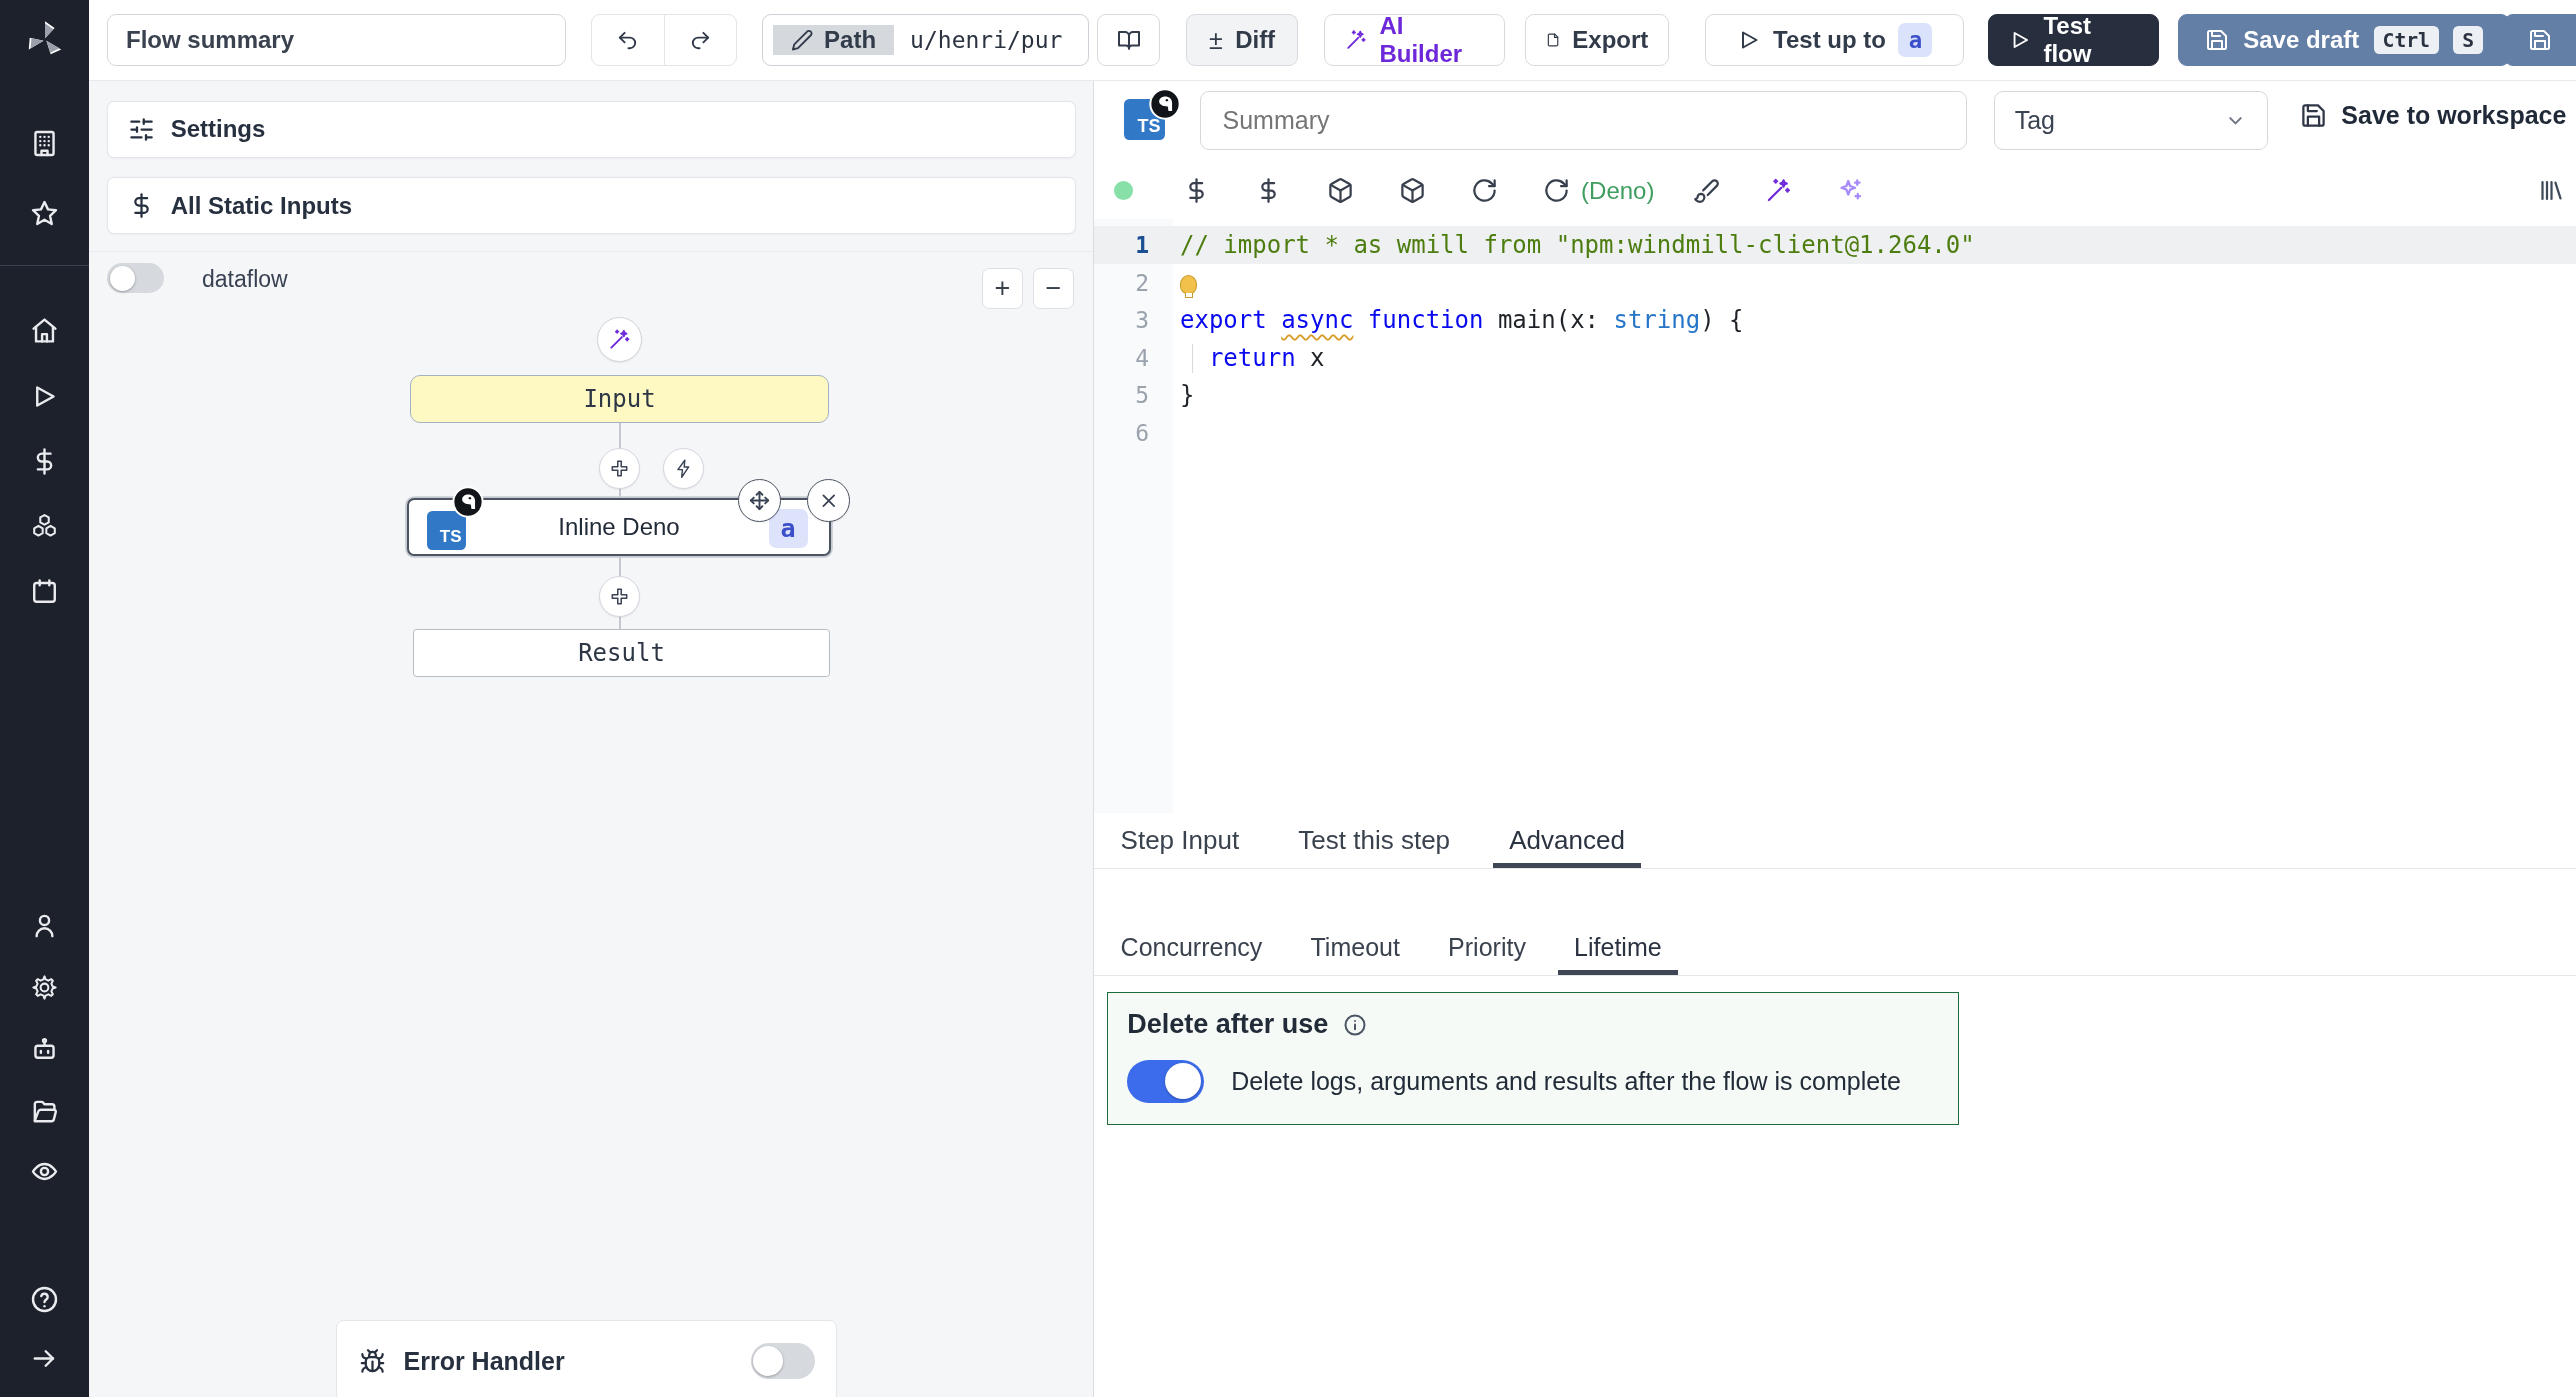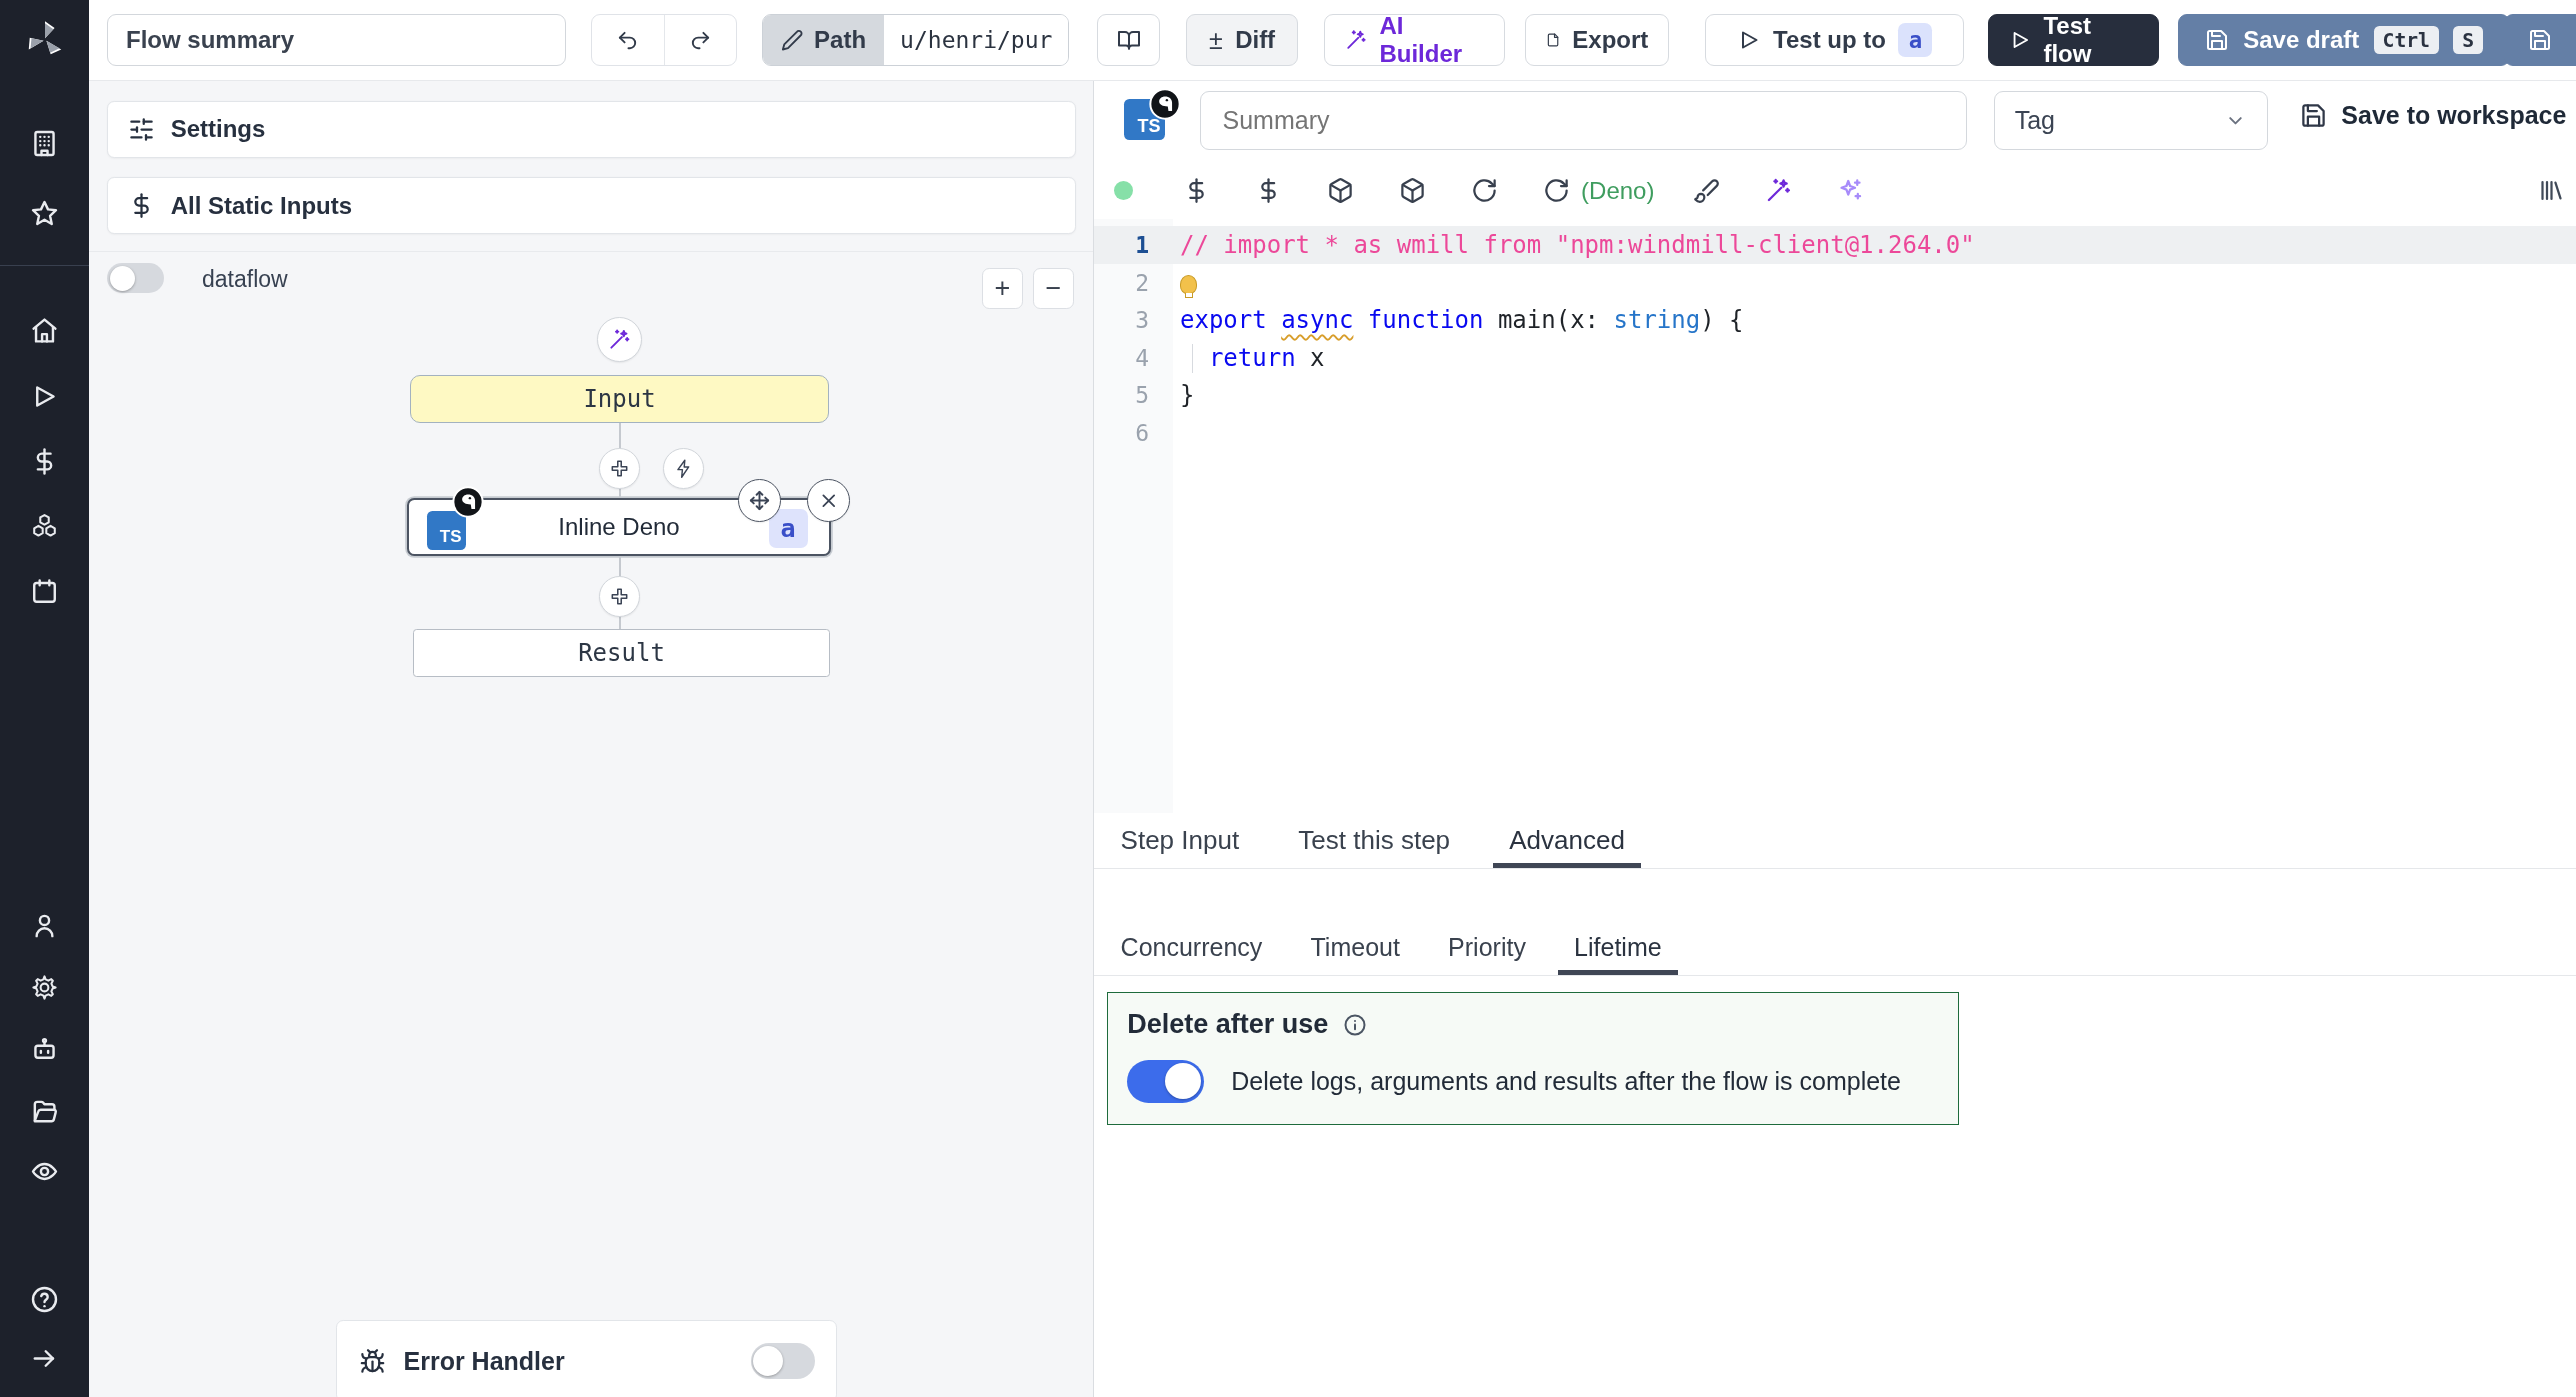--- a/index.html
+++ b/index.html
@@ -40,21 +40,21 @@
   #etools .ti{margin-right:45px;flex:none;cursor:pointer}
   #etools svg{width:27px;height:27px}
 
   
   #code{position:absolute;left:0;top:138px;width:1483px;height:594px;background:#fff;cursor:text}
   #gutter{position:absolute;left:0;top:0;width:79px;height:100%;background:#f9fafb}
   .activeline{position:absolute;left:0;top:7.2px;width:100%;height:38px;background:#eef0f2;z-index:1}
   .ln{position:absolute;left:0;width:55px;text-align:right;height:38px;line-height:38px;font-family:"DejaVu Sans Mono",monospace;font-size:23px;color:#9aa2ad;z-index:2}
   .ln.active{color:#1d4f93;font-weight:700}
   .cl{position:absolute;left:0;width:100%;height:38px;line-height:38px;font-family:"DejaVu Sans Mono",monospace;font-size:24px;white-space:pre;padding-left:86px;z-index:2}
-  .c-comment{color:#ec4899}
+  .c-comment{color:#4d7c0f}
   .c-kw{color:#0909f0}
   .c-plain{color:#1f2328}
   .c-type{color:#2675c9}
   .wavy{text-decoration:underline;text-decoration-style:wavy;text-decoration-color:#d89e2b;text-decoration-thickness:1.8px;text-underline-offset:6.3px}
   .guide::before{content:"";position:absolute;left:98px;top:4.5px;bottom:4.5px;width:0.9px;background:#d7dadf}
   .bulb{position:relative;display:inline-block;width:17px;height:19px;background:#f2c14b;border:1.8px solid #c99b27;border-radius:50% 50% 42% 42%;vertical-align:middle}
   .bulb::after{content:"";position:absolute;left:3.6px;bottom:-5.4px;width:6.3px;height:3.6px;background:#fff;border:1.8px solid #c99b27;border-top:none}
 
   
   .trow{position:absolute;left:0;width:100%;display:flex;align-items:center;border-bottom:0.9px solid #e5e7ea;padding-left:23px}
@@ -186,21 +186,21 @@
           </svg>
         </span>
       <span style="flex:1;display:flex;align-items:center;justify-content:center;height:100%;cursor:pointer" data-name="redo-button">
           <svg class="i" viewBox="0 0 24 24" width="23" height="23">
             <path d="m15 14 5-5-5-5"></path>
             <path d="M20 9H9.5a5.5 5.5 0 0 0 0 11H11"></path>
           </svg>
         </span>
     </div>
 
-    <div class="tb" style="left:673px;border:0.9px solid #ccd1d7;overflow:hidden;padding:0" data-name="path-button">
+    <div class="tb" style="left:673px;border:0.9px solid #ccd1d7;overflow:hidden;padding:10px" data-name="path-button">
       <span style="display:flex;align-items:center;gap:10.7px;background:#d5d9de;height:100%;padding:0 18px" data-name="path-label-segment">
         <svg class="i" viewBox="0 0 24 24" width="22.4" height="22.4" data-name="pencil-icon">
             <path d="M17 3a2.85 2.83 0 1 1 4 4L7.5 20.5 2 22l1.5-5.5Z"></path>
           </svg>
         <span data-name="path-label">Path</span>
       </span>
       <span class="mono" style="background:#fff;height:100%;display:flex;align-items:center;padding:0 16px;font-size:23px;font-weight:400;color:#2b3340" data-name="path-value">u/henri/pur</span>
     </div>
 
     <div class="tb btn" style="left:1008px;width:63px;padding:0" data-name="docs-book-button">

